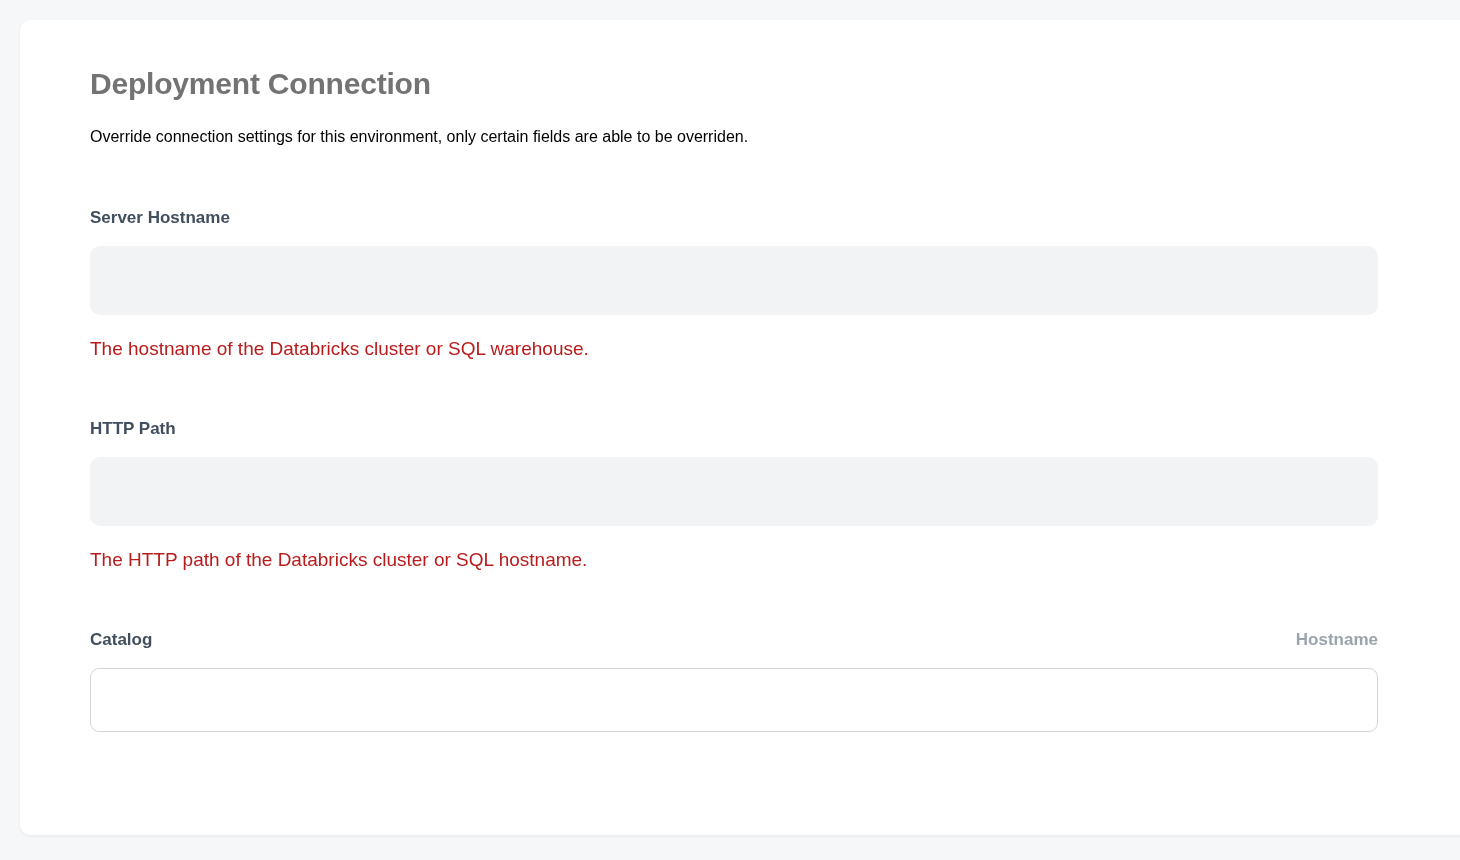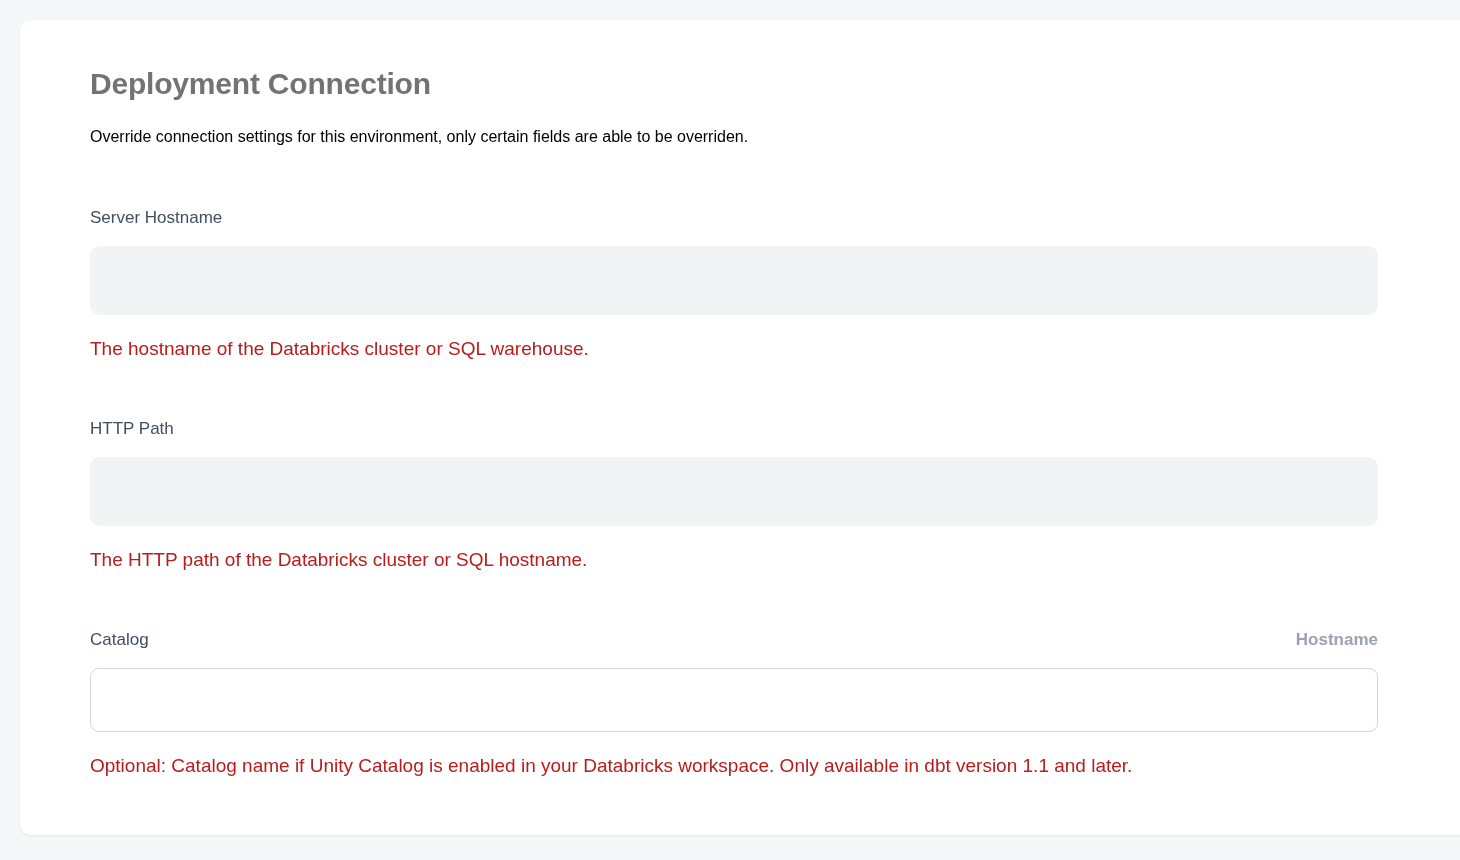--- a/index.html
+++ b/index.html
@@ -38,21 +38,21 @@
     margin-top: 56px;
     width: 1288px;
   }
   .field-label-row {
     display: flex;
     align-items: baseline;
     justify-content: space-between;
   }
   .field-label {
     font-size: 17px;
-    font-weight: 400;
+    font-weight: 700;
     color: #414e5e;
     line-height: 23px;
   }
   .optional-badge {
     font-size: 17px;
     font-weight: 700;
     color: #9aa3ae;
     line-height: 23px;
   }
   .text-input {
@@ -109,17 +109,16 @@
       <input type="text" class="text-input disabled" disabled="" value="" style="">
       <p class="field-help">The HTTP path of the Databricks cluster or SQL hostname.</p>
     </div>
 
     <div class="field-group">
       <div class="field-label-row">
         <label class="field-label">Catalog</label>
         <span class="optional-badge">Hostname</span>
       </div>
       <input type="text" class="text-input editable" value="" style="">
-      <p class="field-help">Optional: Catalog name if Unity Catalog is enabled in your Databricks workspace. Only available in dbt version 1.1 and later.</p>
     </div>
 
   </div>
 </div>
 
 </body></html>

